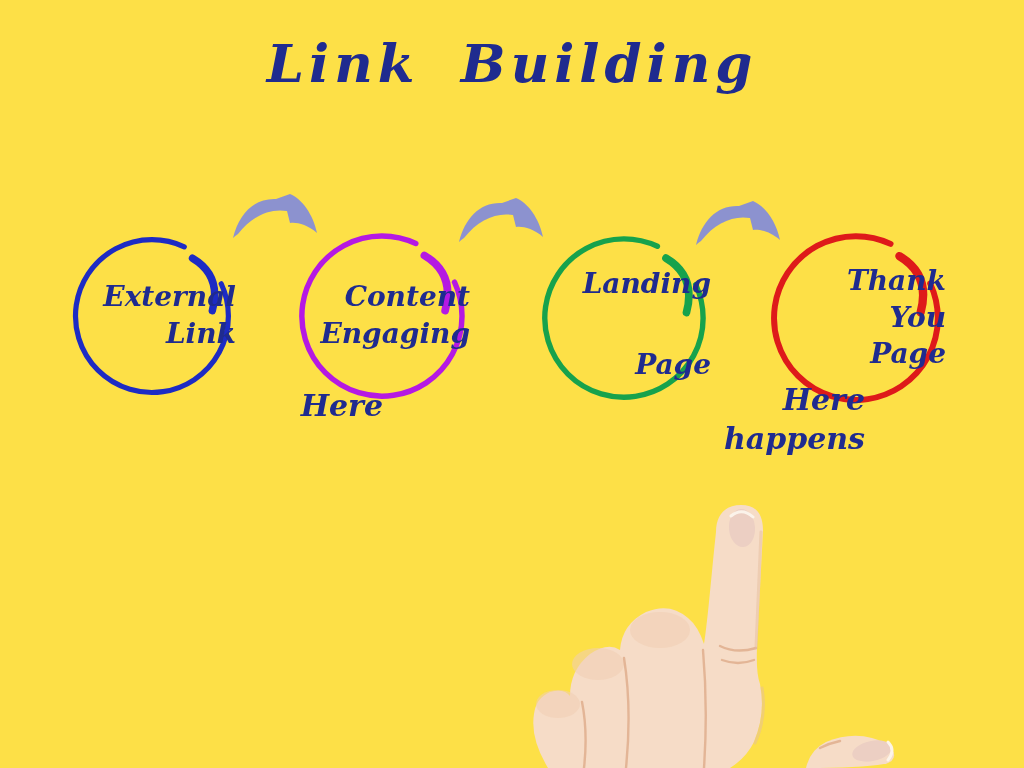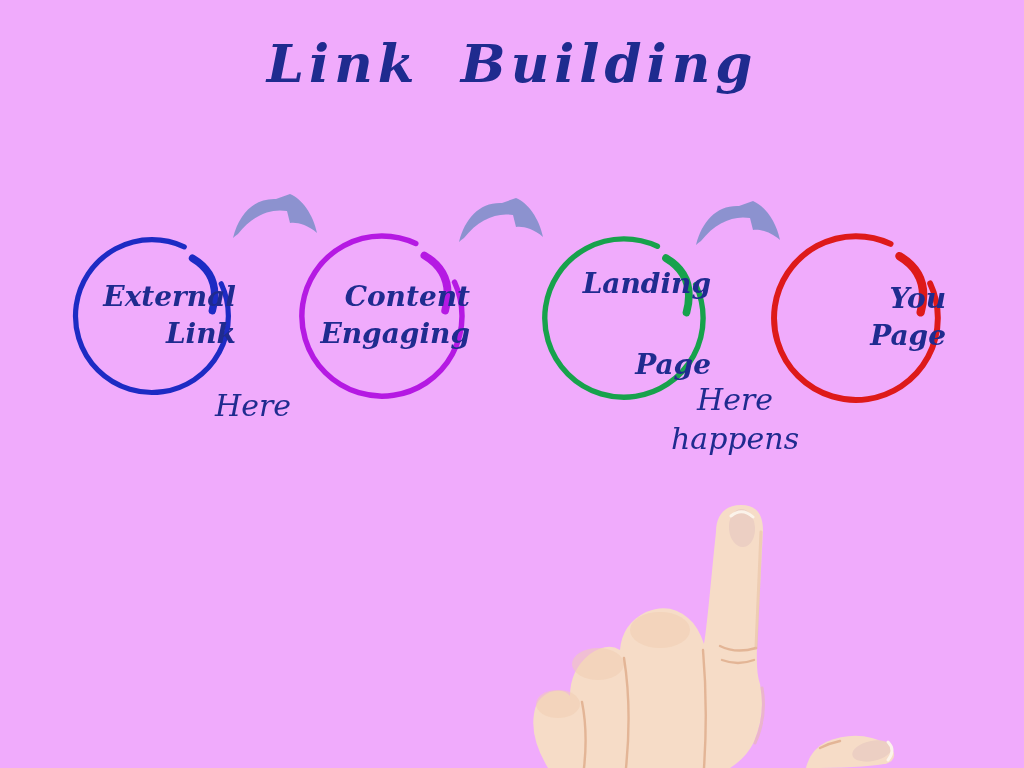--- a/index.html
+++ b/index.html
@@ -1,38 +1,38 @@
 <!DOCTYPE html>
 <html style="--text-color: #1f2b8f; --arrow-color: #8c92cf; --skin: #f6dcc7; --skin-line: #dfae8d; --nail: #eccfc3;"><head>
 <meta charset="utf-8">
 <style>
   html,body{margin:0;padding:0;background:#fff;}
   .canvas{
-    position:relative;width:1024px;height:768px;background:#f0abfc;
+    position:relative;width:1024px;height:768px;background:#fde047;
     font-family:"DejaVu Serif", serif;overflow:hidden;
   }
   .title{
     position:absolute;left:0;right:0;top:32px;margin:0;text-align:center;
     font-style:italic;font-weight:bold;font-size:53px;letter-spacing:5px;
     word-spacing:18px;color:var(--text-color,#1f2b8f);
   }
   .node{position:absolute;}
   .node svg{position:absolute;left:0;top:0;width:100%;height:100%;}
   .ring-main{fill:none;stroke-linecap:round;}
   .ring-hook{fill:none;stroke-linecap:round;}
   .node-label{
     position:absolute;left:0;top:0;width:100%;height:100%;
     display:flex;flex-direction:column;align-items:flex-end;justify-content:center;
     font-style:italic;font-weight:bold;font-size:28px;line-height:1.32;
     color:var(--text-color,#1f2b8f);text-align:center;
   }
   .arrow{position:absolute;}
   .arrow path{fill:var(--arrow-color,#8c92cf);}
   .note{
-    position:absolute;text-align:center;font-style:italic;font-weight:normal;
+    position:absolute;text-align:right;font-style:italic;font-weight:bold;
     font-size:30px;color:var(--text-color,#1f2b8f);
   }
   .note .line{display:block;}
   .hand{position:absolute;left:520px;top:498px;width:420px;height:270px;}
   .skin{fill:var(--skin,#f6dcc7);}
   .skin-shade{fill:#f0cdb2;opacity:.55;}
   .crease{fill:none;stroke:var(--skin-line,#dfae8d);stroke-width:2.4;stroke-linecap:round;opacity:.85;}
   .edge-shade{fill:none;stroke:#e6bd9e;stroke-width:3;stroke-linecap:round;opacity:.5;}
   .nail{fill:var(--nail,#eccfc3);}
   .nail-edge{fill:none;stroke:#fcf4ec;stroke-width:3;stroke-linecap:round;opacity:.95;}
@@ -76,20 +76,21 @@
       <span class="line">Page</span>
     </div>
   </div>
 
   <div class="node" style="left:766px;top:228px;width:180px;height:180px;">
     <svg viewBox="0 0 100 100">
       <path class="ring-main" stroke-width="3.3" d="M 69.2 8.8 A 45.5 45.5 0 1 0 91.2 30.8" stroke="#de1a1a"></path>
       <path class="ring-hook" stroke-width="4.6" d="M 74.1 15.6 Q 91.6 26 85.9 46.9" stroke="#de1a1a"></path>
     </svg>
     <div class="node-label">
+      <span class="line">Thank</span>
       <span class="line">You</span>
       <span class="line">Page</span>
     </div>
   </div>
 
   <svg class="arrow" style="left:230px;top:192px;width:92px;height:52px;" viewBox="0 0 92 52">
     <path d="M 3 46 C 9 22 24 6 46 7 L 60 2 C 72 7 83 22 87 41 C 77 32 66 30 60 31 L 57 19 C 40 16 22 24 8 42 Q 5 44 3 46 Z"></path>
   </svg>
   <svg class="arrow" style="left:456px;top:196px;width:92px;height:52px;" viewBox="0 0 92 52">
     <path d="M 3 46 C 9 22 24 6 46 7 L 60 2 C 72 7 83 22 87 41 C 77 32 66 30 60 31 L 57 19 C 40 16 22 24 8 42 Q 5 44 3 46 Z"></path>

